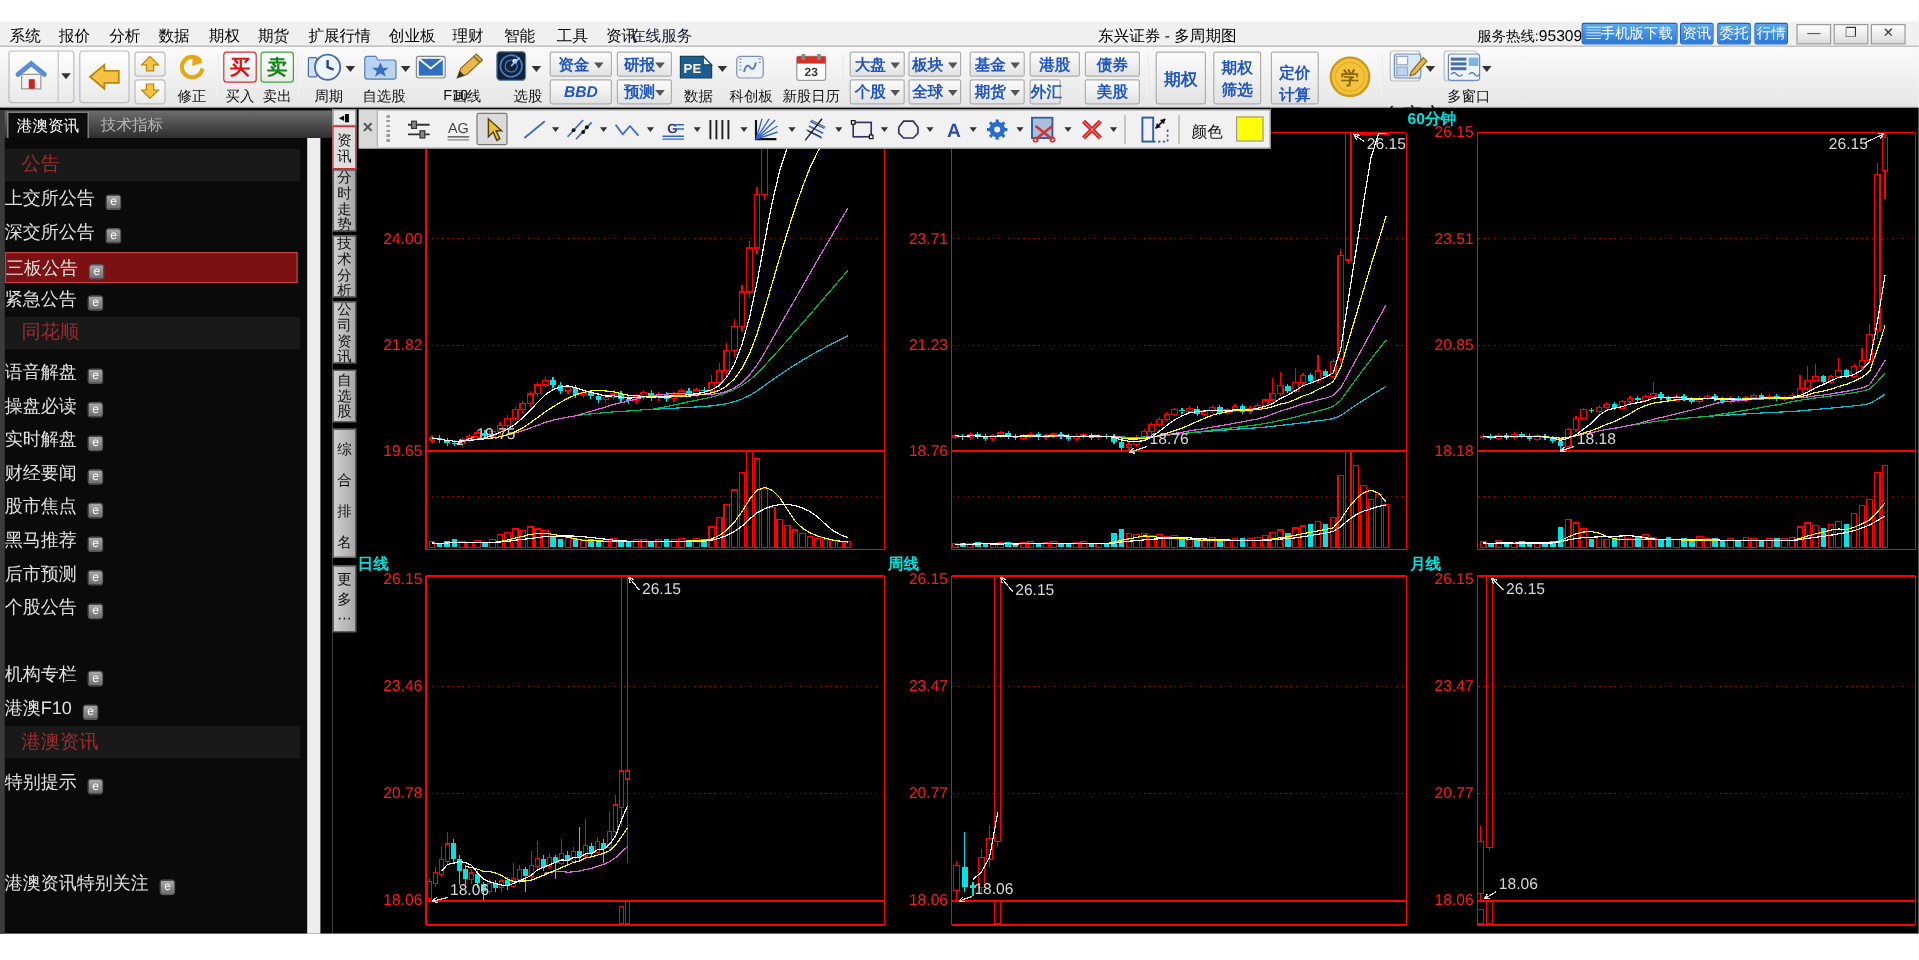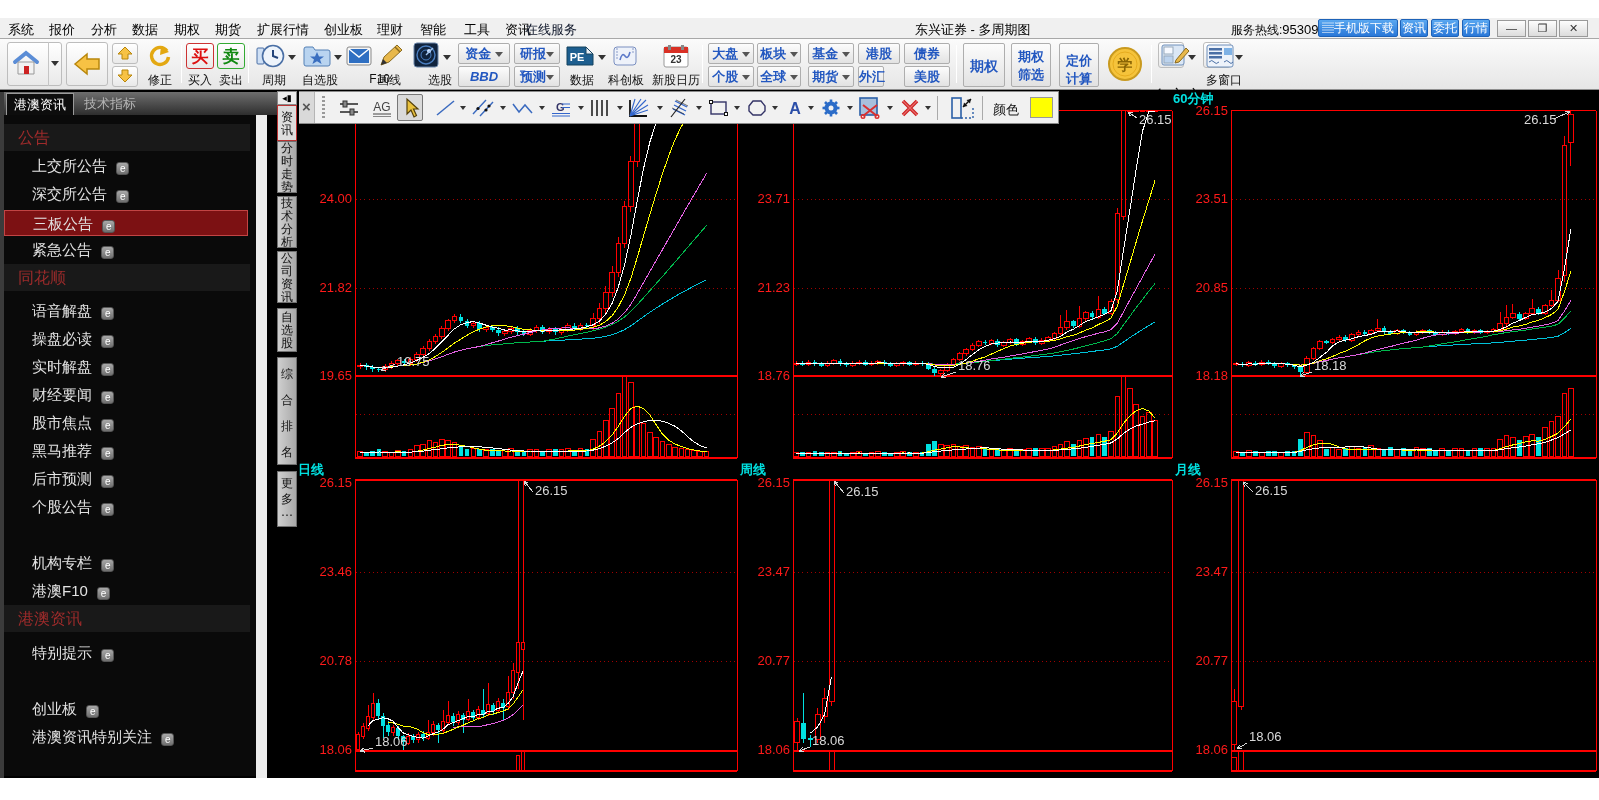--- a/index.html
+++ b/index.html
@@ -8,21 +8,21 @@
 #toolbar{left:0;top:39px;width:1599px;height:51px;background:linear-gradient(#fbfbfb,#e6e6e6);border-bottom:1px solid #8f8f8f}
 .tbtn{position:absolute;border:1px solid #bdbdbd;border-radius:3px;background:linear-gradient(#ffffff,#e9e9e9)}
 .bluebtn{position:absolute;border:1px solid #aeaeae;border-radius:2px;background:linear-gradient(#fcfcfc,#e2e2e2);color:#2257c0;font-size:13px;text-align:center;line-height:20px;font-weight:bold;white-space:nowrap}
 .caret{display:inline-block;width:0;height:0;border-left:4px solid transparent;border-right:4px solid transparent;border-top:5px solid #333;vertical-align:middle}
 .vsep{position:absolute;top:6px;height:38px;width:1px;background:#bbb;border-right:1px solid #fff}
 #sidebar{left:0;top:90px;width:277px;height:688px;background:#000}
 #sbtabs{position:absolute;left:0;top:2px;width:277px;height:23px;background:linear-gradient(#6e6e6e,#2e2e2e)}
 .sbtab{position:absolute;top:1px;height:22px;font-size:13px;text-align:center;line-height:22px}
 #sblist{position:absolute;left:4px;top:25px;width:252px;height:661px;background:#0a0a0a;overflow:hidden}
 .shead{position:absolute;left:0;width:246px;height:27px;background:#191919;color:#9e2b2b;font-size:16px;line-height:27px;padding-left:14px}
-.sitem{position:absolute;left:0;width:246px;height:28px;color:#e2e2e2;font-size:15px;line-height:28px;padding-left:28px;white-space:nowrap}
+.sitem{position:absolute;left:0;width:246px;height:28px;color:#e2e2e2;font-size:15px;line-height:28px;padding-left:0;white-space:nowrap}
 .eic{display:inline-block;width:13px;height:13px;background:linear-gradient(#a8a8a8,#6f6f6f);border:1px solid #555;border-radius:3px;color:#fff;font-size:10px;line-height:12px;text-align:center;vertical-align:-1px;margin-left:5px}
 #sbscroll{position:absolute;left:256px;top:25px;width:11px;height:663px;background:#ededed}
 #vtabs{left:277px;top:90px;width:21px;height:450px}
 .vtab{position:absolute;left:0;width:20px;background:linear-gradient(90deg,#cfcfcf,#a8a8a8);color:#111;font-size:12px;text-align:center;border:1px solid #707070;overflow:hidden}
 .vtab span{display:block;width:100%;text-align:center}
 #chartarea{left:277px;top:90px;width:1322px;height:688px;background:#000}
 #dtoolbar{left:299px;top:91px;width:760px;height:33px;background:#f1f1f1;border:1px solid #8a8a8a;border-left:none}
 .dti{position:absolute;top:0;height:31px;display:flex;align-items:center}
 .dcaret{display:inline-block;width:0;height:0;border-left:3.5px solid transparent;border-right:3.5px solid transparent;border-top:4.5px solid #333;margin-left:3px}
 .wbtn{position:absolute;top:2px;width:29px;height:17px;background:linear-gradient(#fdfdfd,#dcdcdc);border:1px solid #9a9a9a;color:#333;font-size:11px;text-align:center;line-height:15px}
@@ -1159,21 +1159,20 @@
       <div class="sitem" style="top:238px">实时解盘 <span class="eic">e</span></div>
       <div class="sitem" style="top:266px">财经要闻 <span class="eic">e</span></div>
       <div class="sitem" style="top:294px">股市焦点 <span class="eic">e</span></div>
       <div class="sitem" style="top:322px">黑马推荐 <span class="eic">e</span></div>
       <div class="sitem" style="top:350px">后市预测 <span class="eic">e</span></div>
       <div class="sitem" style="top:378px">个股公告 <span class="eic">e</span></div>
       <div class="sitem" style="top:434px">机构专栏 <span class="eic">e</span></div>
       <div class="sitem" style="top:462px">港澳F10 <span class="eic">e</span></div>
       <div class="shead" style="top:490px">港澳资讯</div>
       <div class="sitem" style="top:524px">特别提示 <span class="eic">e</span></div>
-      <div class="sitem" style="top:580px">创业板 <span class="eic">e</span></div>
       <div class="sitem" style="top:608px">港澳资讯特别关注 <span class="eic">e</span></div>
     </div>
     <div id="sbscroll"></div>
     <div class="abs" style="left:0;top:2px;width:4px;height:686px;background:#3b3b3b"></div>
   </div>
 <div class="abs" id="vtabs">
     <div class="abs" style="left:0;top:1px;width:20px;height:14px;background:#ececec;border:1px solid #888;color:#000;font-size:9px;text-align:center;line-height:12px">◂▮</div>
     <div class="vtab" style="top:15px;height:36px;line-height:13px;padding-top:5px;background:#dedede;border:1px solid #b33;color:#111">
       <span>资</span>
       <span>讯</span>

